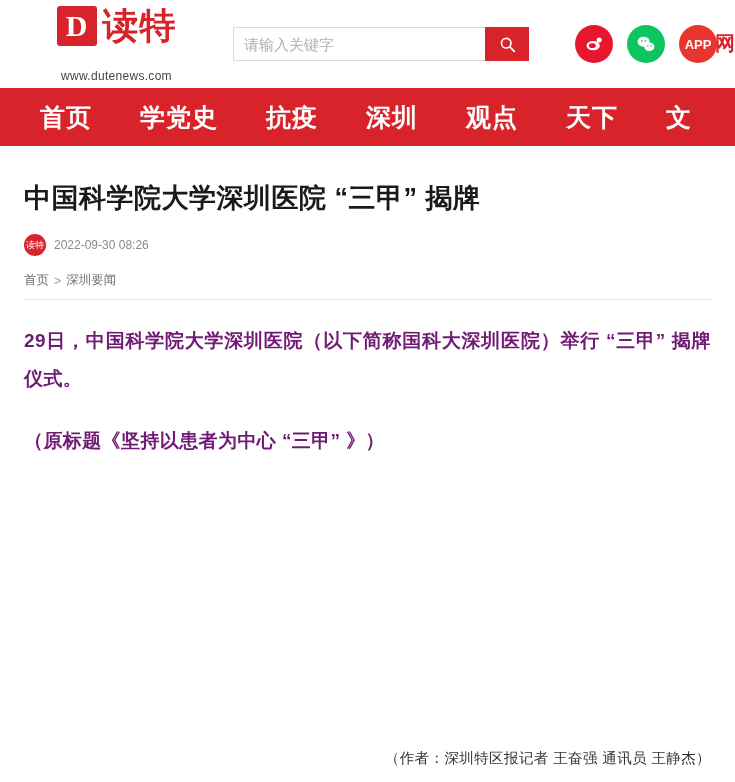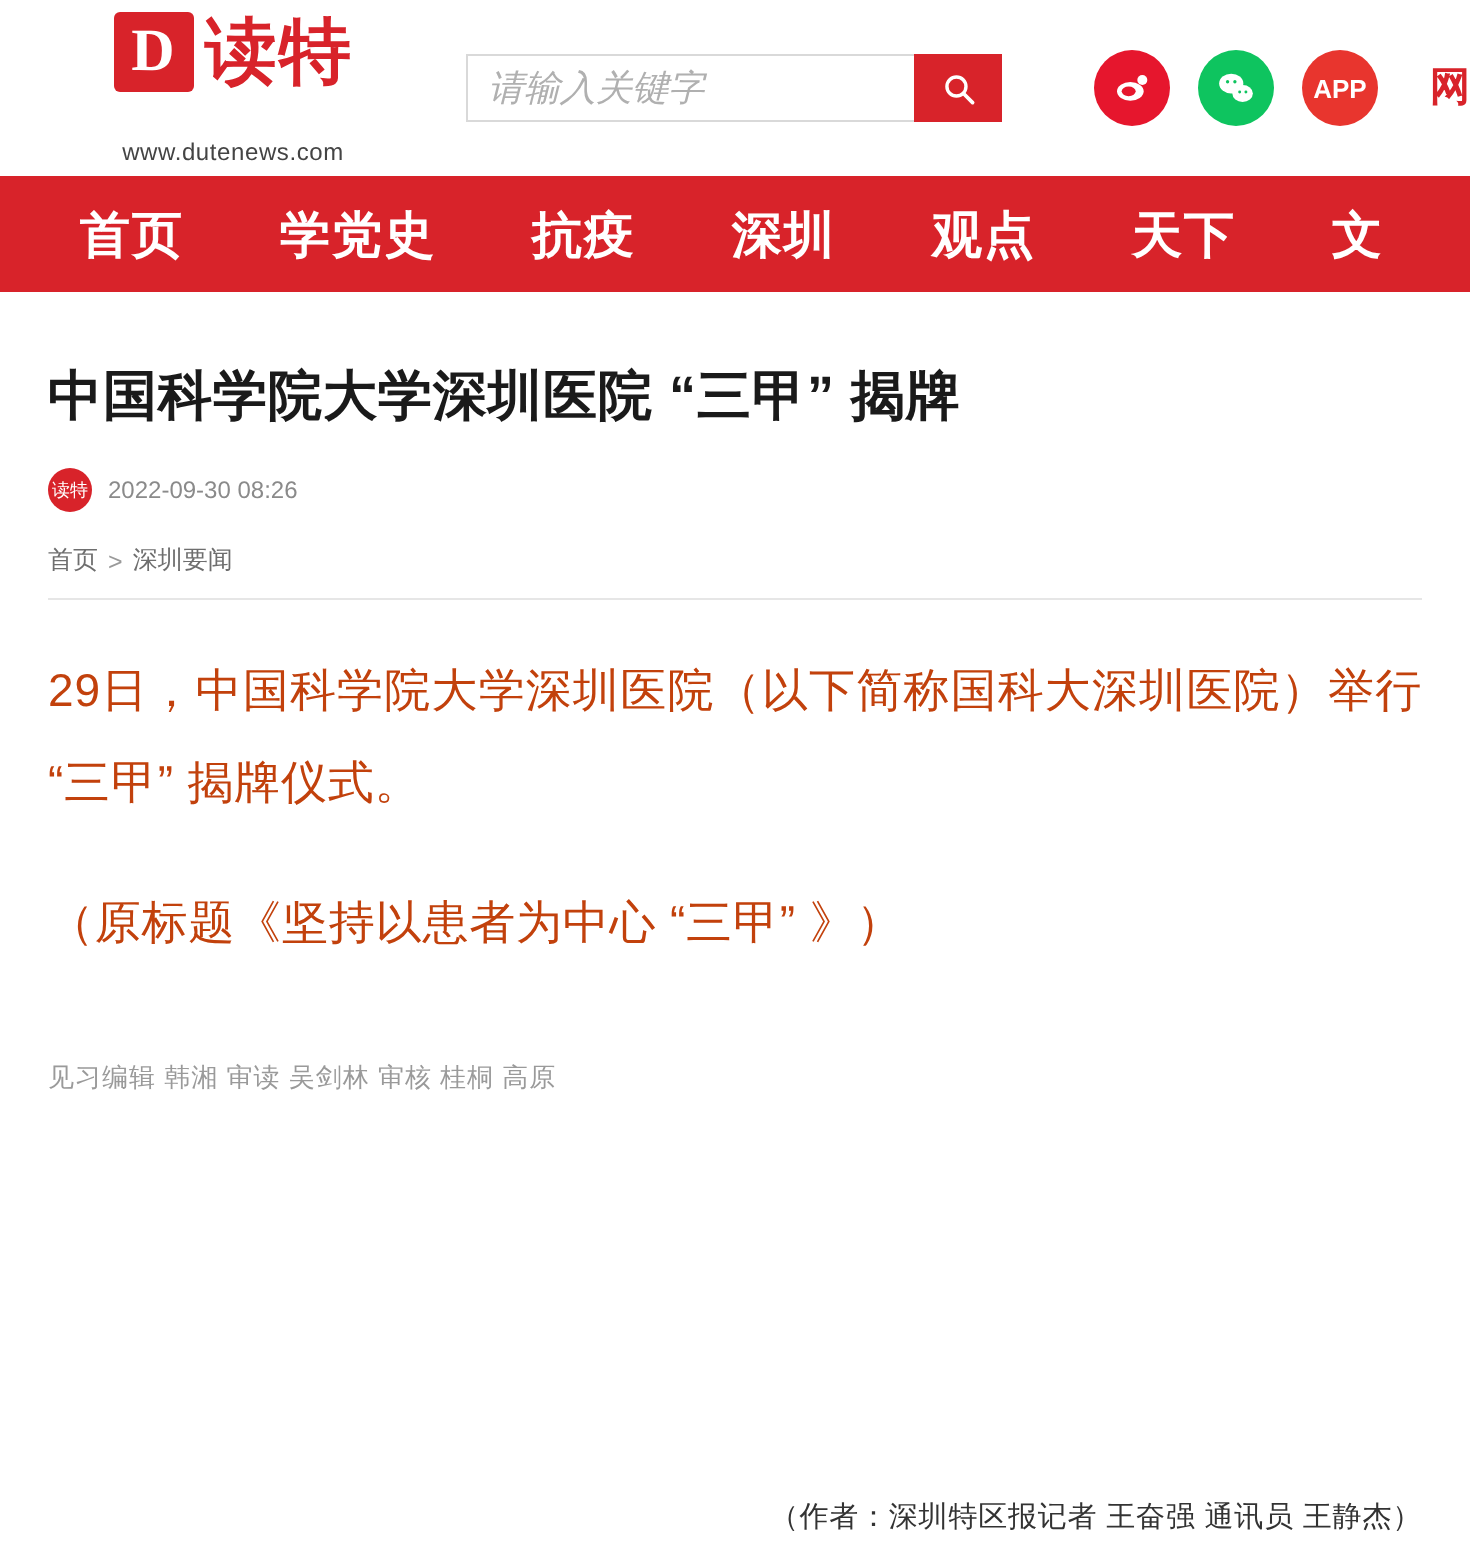--- a/index.html
+++ b/index.html
@@ -65,32 +65,31 @@
     letter-spacing: 0.3px;
   }
 
   
   .search-wrap {
     display: flex;
     align-items: center;
     margin-left: 28px;
   }
   .search-input {
-    width: 224px;
+    width: 252px;
     height: 34px;
     border: 1px solid #d9d9d9;
     border-right: none;
     box-sizing: border-box;
     padding: 0 10px;
-    font-size: 18px;
+    font-size: 15px;
     color: #333;
     outline: none;
     background: #fff;
     font-family: "Liberation Sans", sans-serif;
-    font-style: italic;
   }
   .search-input::placeholder { color: #b0b0b0; }
   .search-btn {
     width: 44px;
     height: 34px;
     background: #d8232a;
     border: none;
     display: flex;
     align-items: center;
     justify-content: center;
@@ -192,26 +191,27 @@
     align-items: center;
     gap: 5px;
   }
   .breadcrumb a { color: #6e6e6e; text-decoration: none; cursor: pointer; }
   .bc-sep { color: #9a9a9a; }
   .divider {
     margin-top: 10px;
     border-top: 1px solid #e6e6e6;
   }
   .para {
-    font-size: 23px;
-    color: #c2410c;
+    font-size: 19px;
+    color: #701a75;
     line-height: 2.0;
     margin-top: 24px;
     text-align: justify;
     letter-spacing: 0.4px;
+    font-weight: bold;
   }
   .para.first { margin-top: 22px; }
   .editors {
     margin-top: 46px;
     font-size: 13px;
     color: #9a9a9a;
     letter-spacing: 0.5px;
   }
   .footer-author {
     position: absolute;
@@ -296,16 +296,15 @@
     <a>首页</a>
     <span class="bc-sep">&gt;</span>
     <a>深圳要闻</a>
   </div>
 
   <div class="divider"></div>
 
   <div class="para first">29日，中国科学院大学深圳医院（以下简称国科大深圳医院）举行 “三甲” 揭牌仪式。</div>
   <div class="para">（原标题《坚持以患者为中心 “三甲” 》）</div>
 
-  <div class="editors">见习编辑 韩湘 审读 吴剑林 审核 桂桐 高原</div>
 </div>
 
 <div class="footer-author">（作者：深圳特区报记者 王奋强 通讯员 王静杰）</div>
 
 </body></html>

